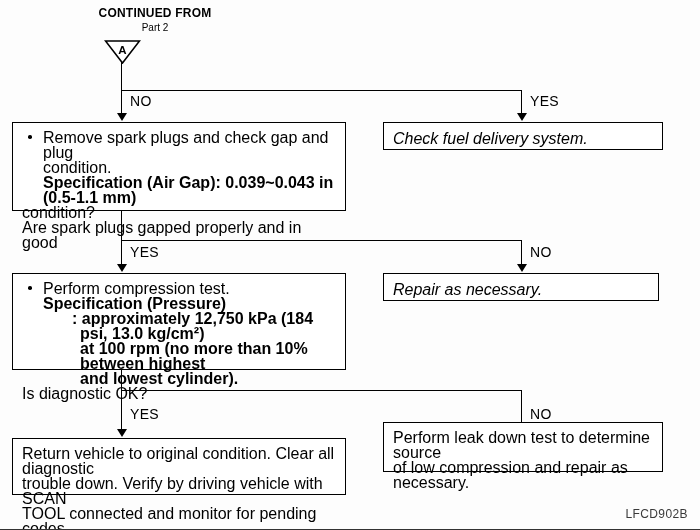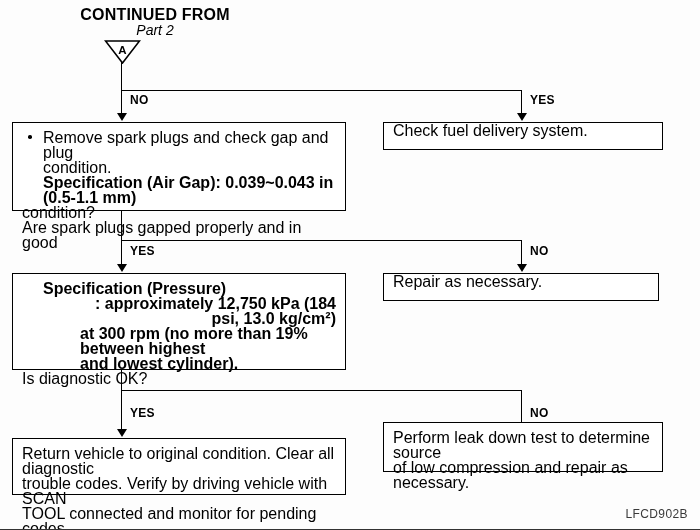--- a/index.html
+++ b/index.html
@@ -28,32 +28,31 @@
     background: #333;
   }
 
   
   .hdr-title {
     position: absolute;
     left: 55px;
     top: 6px;
     width: 200px;
     text-align: center;
-    font-size: 16px;
+    font-size: 12px;
     font-weight: bold;
     letter-spacing: 0.2px;
   }
   .hdr-sub {
     position: absolute;
     left: 55px;
     top: 22px;
     width: 200px;
     text-align: center;
-    font-size: 14px;
-    font-style: italic;
+    font-size: 10px;
   }
 
   
   .conn {
     position: absolute;
     left: 104px;
     top: 39px;
     width: 37px;
     height: 25px;
   }
@@ -62,37 +61,37 @@
   
   .box {
     position: absolute;
     border: 1.4px solid #000;
     background: #ffffff;
     box-sizing: border-box;
     font-size: 16px;
     line-height: 15px;
     padding: 7px 9px 6px 9px;
   }
-  .box.small { padding-top: 0; }
+  .box.small { padding-top: 8px; font-style: italic; }
   .bullet-row {
     position: relative;
     padding-left: 21px;
   }
   .bullet-row .dot {
     position: absolute;
     left: 6px;
     top: 5px;
     width: 3.5px;
     height: 3.5px;
     border-radius: 50%;
     background: #000;
   }
   .b { font-weight: bold; }
   .ind1 { padding-left: 21px; }
-  .ind2 { padding-left: 58px; text-indent: -8px; text-align: right; }
+  .ind2 { padding-left: 58px; text-indent: -8px; }
   .ind3 { padding-left: 58px; }
   .plain { padding-left: 0; }
 
   
   .vline {
     position: absolute;
     width: 0;
     border-left: 1.4px solid #000;
   }
   .hline {
@@ -103,22 +102,22 @@
   .arrow {
     position: absolute;
     width: 0;
     height: 0;
     border-left: 5px solid transparent;
     border-right: 5px solid transparent;
     border-top: 8px solid #000;
   }
   .lbl {
     position: absolute;
-    font-size: 12px;
-    font-weight: bold;
+    font-size: 14px;
+    font-weight: normal;
     letter-spacing: 0.3px;
   }
 
   
   .code {
     position: absolute;
     right: 12px;
     bottom: 9px;
     font-size: 12px;
     color: #3a3a3a;
@@ -170,44 +169,48 @@
   <div class="hline" style="left:121px; top:240px; width:401px;"></div>
   <div class="vline" style="left:121px; top:240px; height:27px;"></div>
   <div class="arrow" style="left:117px; top:264px;"></div>
   <div class="lbl" style="left:130px; top:244px;">YES</div>
 
   <div class="vline" style="left:521px; top:240px; height:27px;"></div>
   <div class="arrow" style="left:517px; top:264px;"></div>
   <div class="lbl" style="left:530px; top:244px;">NO</div>
 
   <div class="box" style="left:12px; top:273px; width:334px; height:97px;">
+    <div class="bullet-row">
+      <span class="dot"></span>
+      <div>Perform compression test.</div>
+    </div>
     <div class="ind1 b">Specification (Pressure)</div>
     <div class="ind2 b">: approximately 12,750 kPa (184 psi, 13.0 kg/cm²)</div>
-    <div class="ind3 b">at 300 rpm (no more than 19% between highest</div>
+    <div class="ind3 b">at 100 rpm (no more than 10% between highest</div>
     <div class="ind3 b">and lowest cylinder).</div>
     <div class="plain">Is diagnostic OK?</div>
   </div>
 
   <div class="box small" style="left:383px; top:273px; width:276px; height:28px;">
     <div class="plain">Repair as necessary.</div>
   </div>
 
   <div class="vline" style="left:121px; top:370px; height:21px;"></div>
   <div class="hline" style="left:121px; top:390px; width:401px;"></div>
   <div class="vline" style="left:121px; top:390px; height:42px;"></div>
   <div class="arrow" style="left:117px; top:429px;"></div>
   <div class="lbl" style="left:130px; top:406px;">YES</div>
 
   <div class="vline" style="left:521px; top:390px; height:42px;"></div>
   <div class="arrow" style="left:517px; top:429px;"></div>
   <div class="lbl" style="left:530px; top:406px;">NO</div>
 
   <div class="box" style="left:12px; top:438px; width:334px; height:57px;">
     <div class="plain">Return vehicle to original condition. Clear all diagnostic</div>
-    <div class="plain">trouble codes. Verify by driving vehicle with SCAN</div>
+    <div class="plain">trouble down. Verify by driving vehicle with SCAN</div>
     <div class="plain">TOOL connected and monitor for pending codes.</div>
   </div>
 
   <div class="box" style="left:383px; top:422px; width:280px; height:50px;">
     <div class="plain">Perform leak down test to determine source</div>
     <div class="plain">of low compression and repair as necessary.</div>
   </div>
 
   <div class="code">LFCD902B</div>
 

